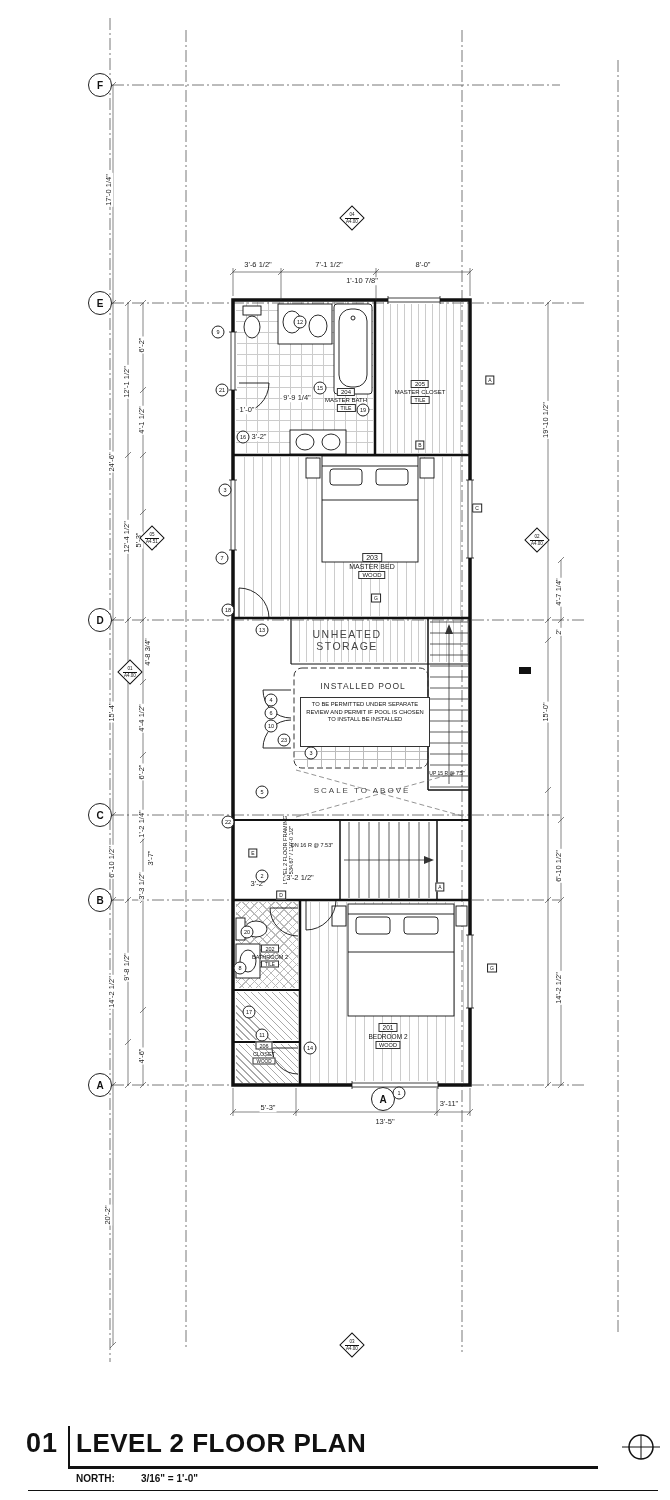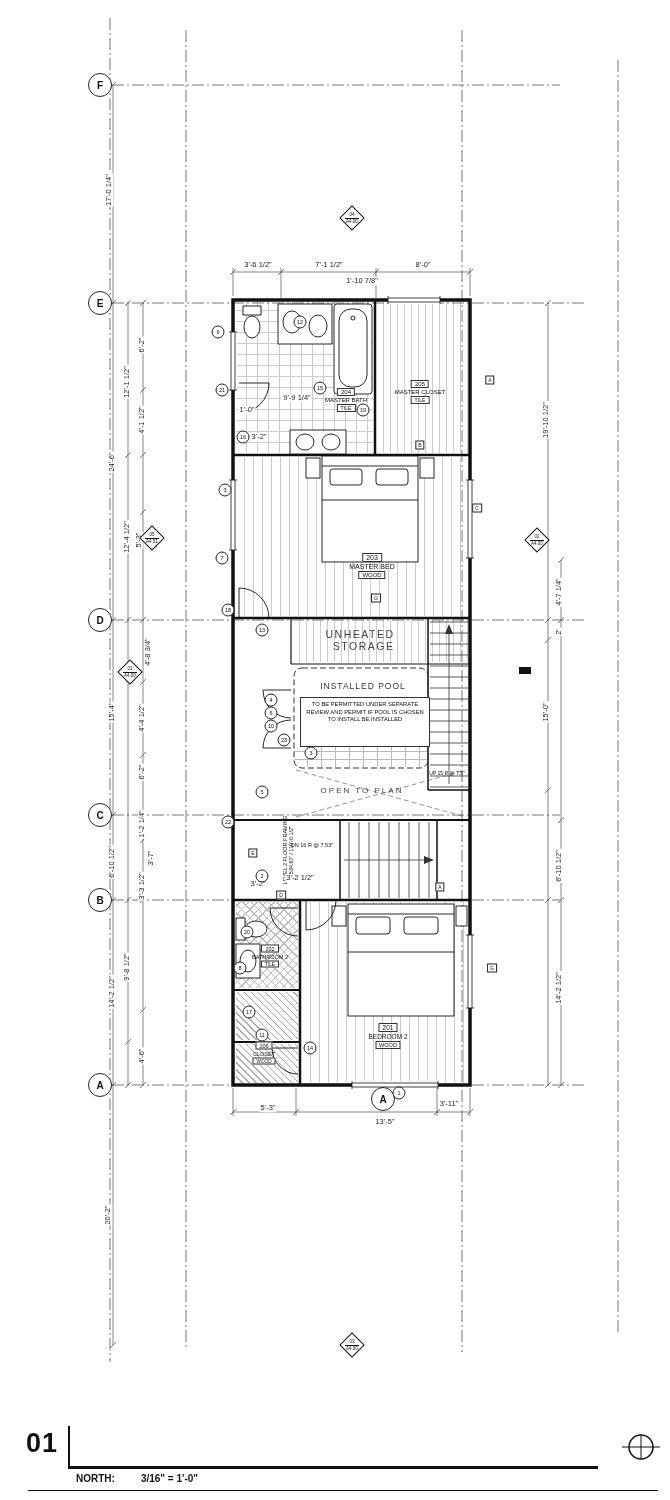--- a/index.html
+++ b/index.html
@@ -20,21 +20,21 @@
   .tag{position:absolute;z-index:4;border:1px solid #222;background:#fff;font-size:5px;padding:1px 2px;line-height:1;}
   .gbubble{position:absolute;z-index:4;width:22px;height:22px;border:1.4px solid #222;border-radius:50%;background:#fff;font-size:10px;font-weight:bold;display:flex;align-items:center;justify-content:center;}
   .marker{position:absolute;z-index:4;width:26px;height:26px;}
   .marker .dmnd{position:absolute;left:4px;top:4px;right:4px;bottom:4px;border:1px solid #111;background:#fff;transform:rotate(45deg);}
   .marker .mtext{position:absolute;left:0;top:0;right:0;bottom:0;display:flex;flex-direction:column;align-items:center;justify-content:center;font-size:4.5px;line-height:1.3;}
   .marker .mtext span:last-child{border-top:1px solid #111;padding:0 1px;}
   .room-label{position:absolute;z-index:3;display:flex;flex-direction:column;align-items:center;gap:1px;transform:translate(-50%,-50%);text-align:center;}
   .room-label .rm-num{border:1px solid #333;padding:0 3px;background:#fff;}
   .room-label .rm-fin{border:1px solid #333;padding:0 3px;background:#fff;font-size:0.85em;}
   .rl-6{font-size:6px;} .rl-55{font-size:5.5px;} .rl-7{font-size:7px;} .rl-65{font-size:6.5px;}
-  .bignote{color:#444;text-align:right;letter-spacing:1.5px;}
+  .bignote{color:#444;text-align:center;letter-spacing:1.5px;}
   .poolbox{position:absolute;z-index:3;border:1px solid #333;background:#fff;font-size:5.8px;text-align:center;line-height:1.3;padding:3px 2px;white-space:normal;}
   .titleblock{position:absolute;z-index:5;left:0;top:1420px;width:670px;height:80px;}
   .tb-num{position:absolute;left:26px;top:8px;font-size:27px;font-weight:bold;letter-spacing:1px;}
   .tb-title{position:absolute;left:76px;top:8px;font-size:26px;font-weight:bold;letter-spacing:0.5px;}
   .tb-scale{position:absolute;left:76px;top:53px;font-size:10px;font-weight:bold;display:flex;gap:26px;}
   .north-label{position:absolute;z-index:5;left:641px;top:1472px;transform:translateX(-50%);font-size:8px;font-weight:bold;margin-top:35px;}
 </style>
 </head>
 <body>
 
@@ -256,21 +256,21 @@
   </div>
   <div class="room-label rl-65" style="left:388px;top:1036px">
     <span class="rm-num">201</span>
     <span class="rm-name">BEDROOM 2</span>
     <span class="rm-fin">WOOD</span>
   </div>
 
   <div class="txt center bignote" style="left:347px;top:641px;width:95px;font-size:10.5px;white-space:normal">UNHEATED STORAGE</div>
   <div class="txt center" style="left:363px;top:687px;font-size:8.5px;letter-spacing:1px;color:#333">INSTALLED POOL</div>
   <div class="poolbox" style="left:300px;top:697px;width:124px;height:42px">TO BE PERMITTED UNDER SEPARATE REVIEW AND PERMIT IF POOL IS CHOSEN TO INSTALL BE INSTALLED</div>
-  <div class="txt center bignote" style="left:362px;top:791px;font-size:8px;letter-spacing:2px">OPEN TO PLAN</div>
+  <div class="txt center bignote" style="left:362px;top:791px;font-size:8px;letter-spacing:2px">SCALE TO ABOVE</div>
   <div class="txt center" style="left:312px;top:845px;font-size:5.5px">DN 16 R @ 7.53"</div>
   <div class="txt center" style="left:447px;top:774px;font-size:5px">UP 15 R @ 7.5"</div>
   <div class="txt" style="left:288px;top:850px;font-size:5.5px;text-align:center;transform:translate(-50%,-50%) rotate(-90deg)">
     <span>LEVEL 2 FLOOR FRAMING</span><br>
     <span>534.67' / 110'-0 1/2"</span>
   </div>
 
   <div class="gbubble" style="left: 100px; top: 85px; transform: translate(-50%, -50%);">F</div>
     <div class="gbubble" style="left: 100px; top: 303px; transform: translate(-50%, -50%);">E</div>
     <div class="gbubble" style="left: 100px; top: 620px; transform: translate(-50%, -50%);">D</div>
@@ -379,20 +379,21 @@
     <div class="marker" style="left: 352px; top: 1345px; transform: translate(-50%, -50%);">
       <div class="dmnd"></div>
       <div class="mtext">
         <span>03</span>
         <span>A4.00</span>
       </div>
     </div>
 
   <div class="titleblock">
     <span class="tb-num">01</span>
+    <span class="tb-title">LEVEL 2 FLOOR PLAN</span>
     <div class="tb-scale">
       <span>NORTH:</span>
       <span>3/16" = 1'-0"</span>
     </div>
   </div>
   <div class="north-label">NORTH</div>
 
 </div>
 
 </body></html>

